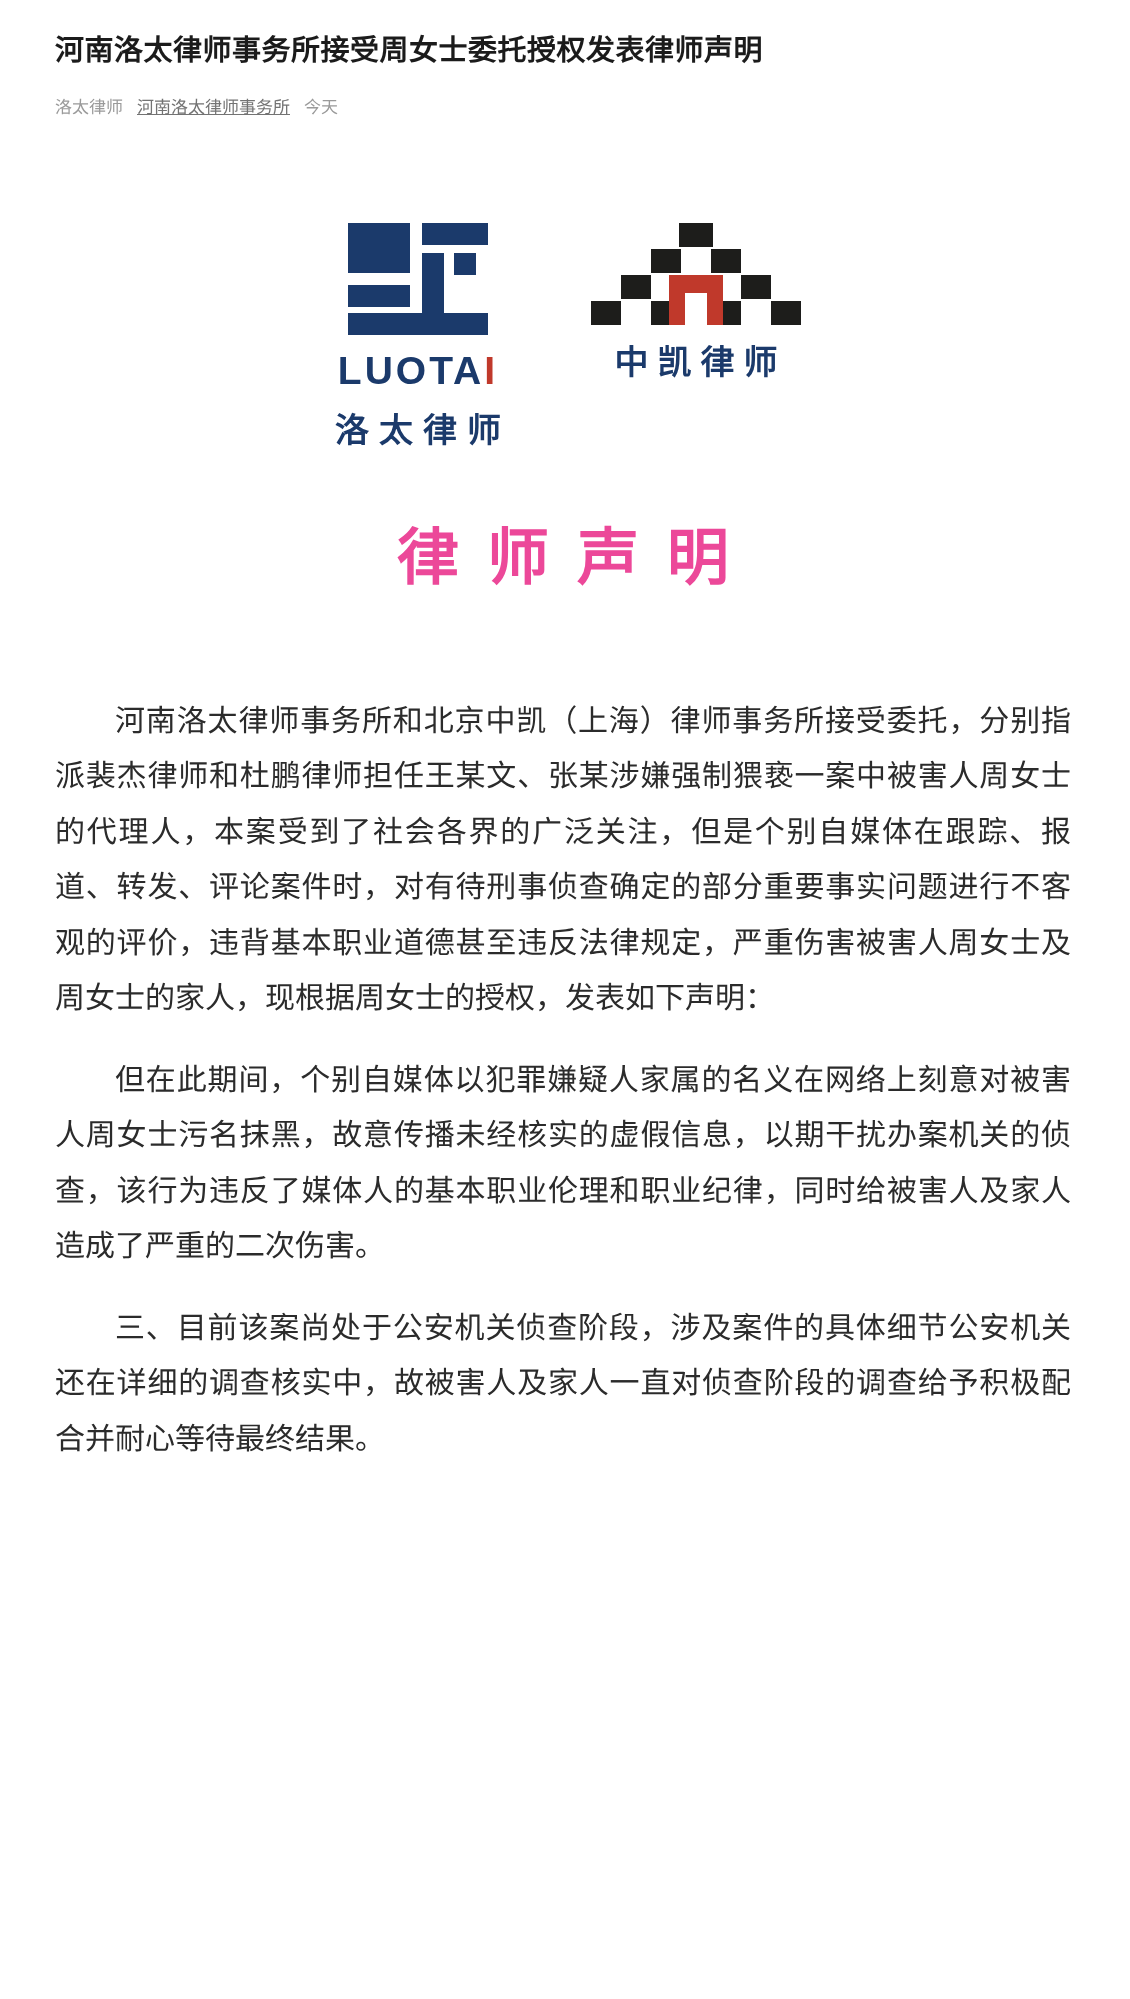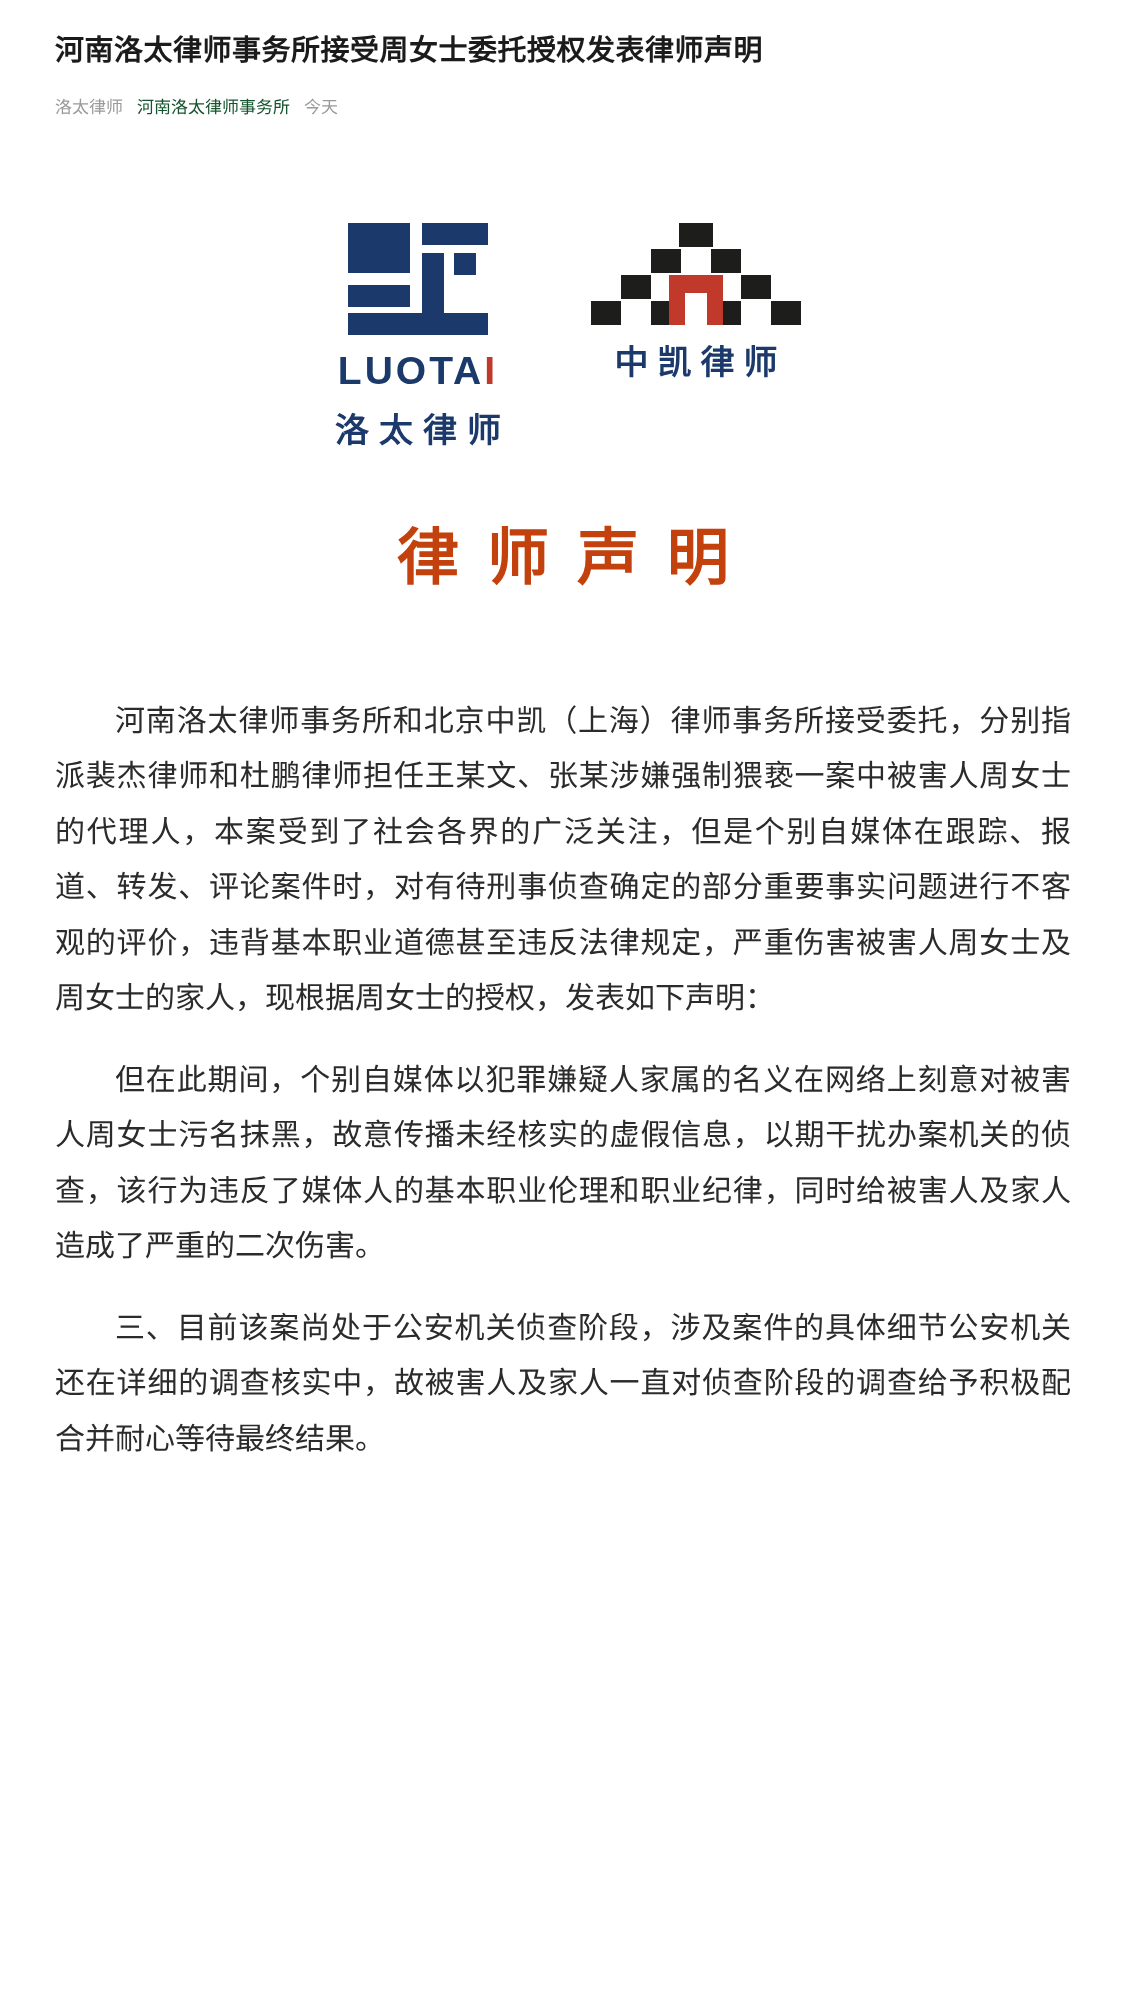--- a/index.html
+++ b/index.html
@@ -34,22 +34,23 @@
     display: flex;
     align-items: center;
     gap: 14px;
     font-size: 17px;
     color: #9a9a9a;
   }
   .meta-author {
     color: #9a9a9a;
   }
   .meta-account {
-    color: #14532d;
+    color: #737373;
     cursor: pointer;
+    text-decoration: underline;
   }
   .meta-time {
     color: #9a9a9a;
   }
   
   .logo-area {
     margin-top: 105px;
     display: flex;
     justify-content: center;
     align-items: flex-start;
@@ -120,21 +121,21 @@
     font-weight: bold;
     letter-spacing: 9px;
     color: #1b3a6b;
     text-indent: 9px;
     font-family: "DejaVu Sans", "Liberation Sans", sans-serif;
   }
   
   .statement-heading {
     margin-top: 55px;
     text-align: center;
-    color: #c2410c;
+    color: #ec4899;
     font-size: 62px;
     font-weight: bold;
     letter-spacing: 28px;
     text-indent: 28px;
     font-family: "DejaVu Serif", "Liberation Serif", serif;
   }
   
   .body-text {
     margin-top: 96px;
     font-size: 30px;

